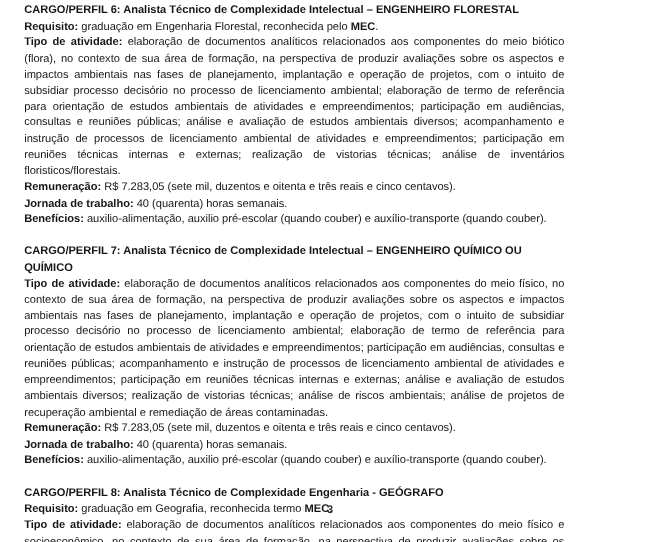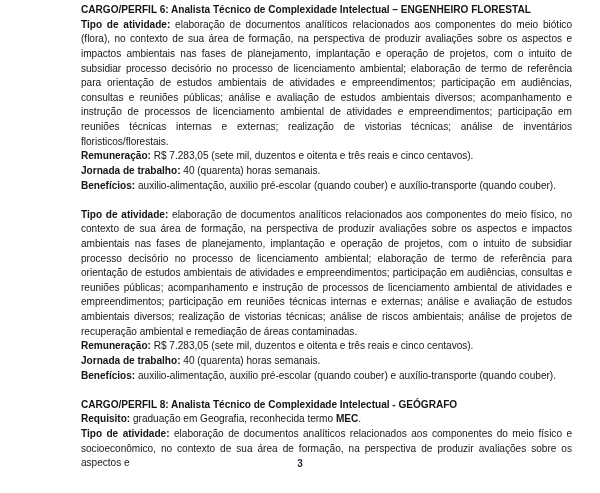--- a/index.html
+++ b/index.html
@@ -18,21 +18,21 @@
   }
 
   .page {
     position: absolute;
     left: 0;
     top: 0;
     width: 600px;
     height: 493px;
     background: #ffffff;
     box-sizing: border-box;
-    padding: 3px 55px 0 81px;
+    padding: 3px 55px 0 22px;
   }
 
   .content {
     width: 491px;
   }
 
   .block {
     margin: 0;
   }
 
@@ -78,48 +78,50 @@
 </style>
 </head>
 <body>
 
 <div class="page">
   <div class="content">
 
     <div class="block">
       <p class="para heading">CARGO/PERFIL 6: Analista Técnico de Complexidade Intelectual – ENGENHEIRO FLORESTAL</p>
 
+      <p class="para left"><span class="lbl">Requisito:</span><span> graduação em Engenharia Florestal, reconhecida pelo </span><span class="lbl">MEC</span><span>.</span></p>
 
       <p class="para"><span class="lbl">Tipo de atividade:</span><span> elaboração de documentos analíticos relacionados aos componentes do meio biótico (flora), no contexto de sua área de formação, na perspectiva de produzir avaliações sobre os aspectos e impactos ambientais nas fases de planejamento, implantação e operação de projetos, com o intuito de subsidiar processo decisório no processo de licenciamento ambiental; elaboração de termo de referência para orientação de estudos ambientais de atividades e empreendimentos; participação em audiências, consultas e reuniões públicas; análise e avaliação de estudos ambientais diversos; acompanhamento e instrução de processos de licenciamento ambiental de atividades e empreendimentos; participação em reuniões técnicas internas e externas; realização de vistorias técnicas; análise de inventários floristicos/florestais.</span></p>
 
       <p class="para left"><span class="lbl">Remuneração:</span><span> R$ 7.283,05 (sete mil, duzentos e oitenta e três reais e cinco centavos).</span></p>
 
       <p class="para left"><span class="lbl">Jornada de trabalho:</span><span> 40 (quarenta) horas semanais.</span></p>
 
       <p class="para left"><span class="lbl">Benefícios:</span><span> auxilio-alimentação, auxilio pré-escolar (quando couber) e auxílio-transporte (quando couber).</span></p>
     </div>
 
     <div class="gap"></div>
 
     <div class="block">
+      <p class="para heading">CARGO/PERFIL 7: Analista Técnico de Complexidade Intelectual – ENGENHEIRO QUÍMICO OU QUÍMICO</p>
 
 
       <p class="para"><span class="lbl">Tipo de atividade:</span><span> elaboração de documentos analíticos relacionados aos componentes do meio físico, no contexto de sua área de formação, na perspectiva de produzir avaliações sobre os aspectos e impactos ambientais nas fases de planejamento, implantação e operação de projetos, com o intuito de subsidiar processo decisório no processo de licenciamento ambiental; elaboração de termo de referência para orientação de estudos ambientais de atividades e empreendimentos; participação em audiências, consultas e reuniões públicas; acompanhamento e instrução de processos de licenciamento ambiental de atividades e empreendimentos; participação em reuniões técnicas internas e externas; análise e avaliação de estudos ambientais diversos; realização de vistorias técnicas; análise de riscos ambientais; análise de projetos de recuperação ambiental e remediação de áreas contaminadas.</span></p>
 
       <p class="para left"><span class="lbl">Remuneração:</span><span> R$ 7.283,05 (sete mil, duzentos e oitenta e três reais e cinco centavos).</span></p>
 
       <p class="para left"><span class="lbl">Jornada de trabalho:</span><span> 40 (quarenta) horas semanais.</span></p>
 
       <p class="para left"><span class="lbl">Benefícios:</span><span> auxilio-alimentação, auxilio pré-escolar (quando couber) e auxílio-transporte (quando couber).</span></p>
     </div>
 
     <div class="gap"></div>
 
     <div class="block">
-      <p class="para heading">CARGO/PERFIL 8: Analista Técnico de Complexidade Intelectual - GEÓGRAFO</p>
+      <p class="para heading">CARGO/PERFIL 8: Analista Técnico de Complexidade Engenharia - GEÓGRAFO</p>
 
       <p class="para left"><span class="lbl">Requisito:</span><span> graduação em Geografia, reconhecida termo </span><span class="lbl">MEC</span><span>.</span></p>
 
       <p class="para"><span class="lbl">Tipo de atividade:</span><span> elaboração de documentos analíticos relacionados aos componentes do meio físico e socioeconômico, no contexto de sua área de formação, na perspectiva de produzir avaliações sobre os aspectos e</span></p>
     </div>
 
   </div>
 
   <div class="page-number">3</div>
 </div>

